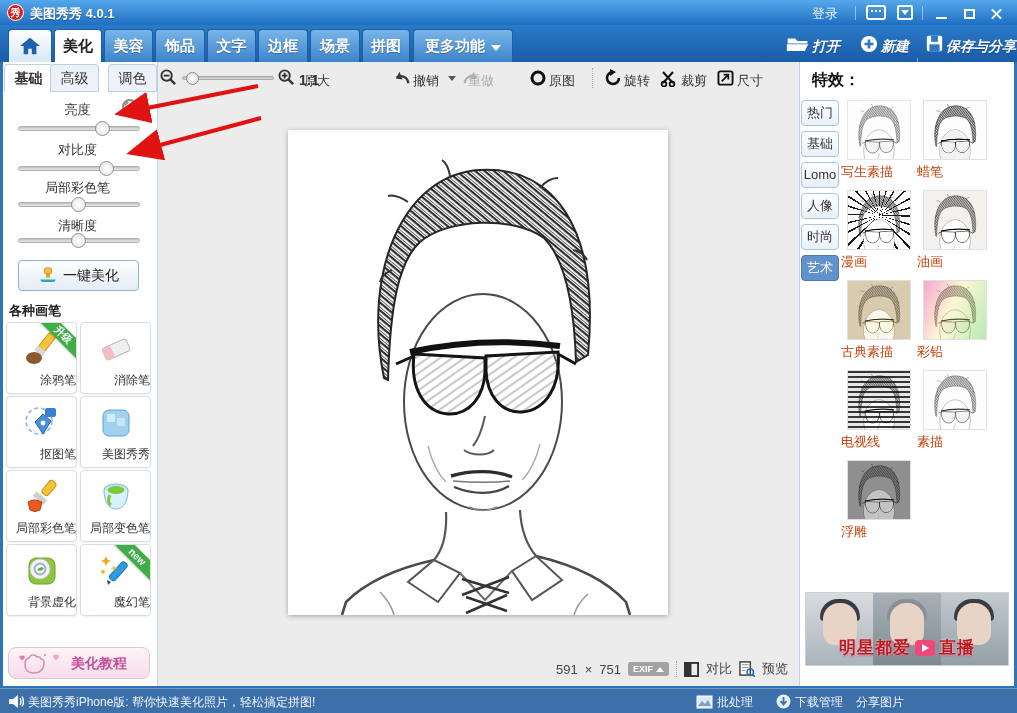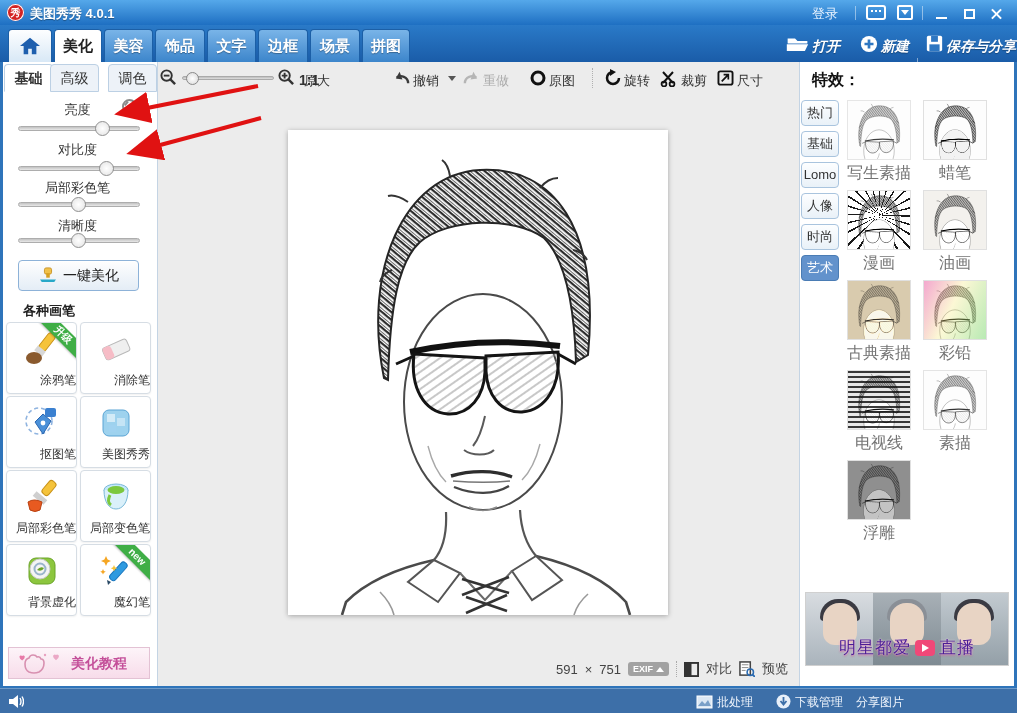--- a/index.html
+++ b/index.html
@@ -45,60 +45,60 @@
   
   .left-panel { left:3px; top:62px; width:155px; height:624px; background:#fff; border-right:1px solid #c4d4e4; }
   .lp-tab { top:64px; width:49px; height:28px; background:#edf2f8; border:1px solid #bcd0e4; border-radius:4px 4px 0 0; font-size:14px; color:#333; text-align:center; line-height:27px; cursor:pointer; }
   .lp-tab.active { background:#fff; border-bottom:1px solid #fff; font-weight:bold; }
   .slider-label { width:155px; font-size:13px; color:#333; text-align:center; }
   .slider-track { left:18px; width:122px; height:5px; background:linear-gradient(#c2c2c2,#e8e8e8); border-radius:3px; border:1px solid #adadad; }
   .slider-handle { position:absolute; top:-6px; width:15px; height:15px; background:radial-gradient(#fff,#e2e2e2); border:1px solid #909090; border-radius:50%; margin-left:-8px; cursor:pointer; }
   .reset-icon { left:122px; top:99px; width:15px; height:15px; border:2px solid #8a8a8a; border-radius:50%; cursor:pointer; }
   .reset-icon b { position:absolute; left:1px; top:1px; width:5px; height:5px; border-left:2px solid #8a8a8a; transform:rotate(40deg); }
   .beautify-btn { left:18px; top:260px; width:121px; height:31px; background:linear-gradient(#fefefe,#e4edf6); border:1px solid #8db2d8; border-radius:4px; font-size:14px; color:#222; text-align:center; line-height:29px; cursor:pointer; box-shadow:0 1px 0 #fff inset; }
-  .section-h { left:23px; top:302px; font-size:13px; font-weight:bold; color:#222;text-align:right; }
+  .section-h { left:9px; top:302px; font-size:13px; font-weight:bold; color:#222;text-align:right; }
   .tool-cell { width:71px; height:72px; background:#fff; border:1px solid #d6dde4; border-radius:4px; cursor:pointer; overflow:hidden; box-shadow:0 1px 2px rgba(0,0,0,.06); }
   .tool-cell .tlabel { position:absolute; left:0; bottom:4px; width:100%; text-align:right; font-size:12px; color:#333; }
   .tool-cell svg { position:absolute; left:50%; top:7px; transform:translateX(-50%); }
   .ribbon { position:absolute; right:-22px; top:5px; width:70px; transform:rotate(45deg); background:#3fae46; color:#fff; font-size:10px; font-weight:bold; text-align:center; line-height:14px; box-shadow:0 1px 2px rgba(0,0,0,.25); }
-  .tutorial-btn { left:8px; top:647px; width:142px; height:32px; background:linear-gradient(#fdf4f9,#f7dcea); border:1px solid #e3c2d4; border-radius:0; cursor:pointer; }
+  .tutorial-btn { left:8px; top:647px; width:142px; height:32px; background:linear-gradient(#fdf4f9,#f7dcea); border:1px solid #e3c2d4; border-radius:8px; cursor:pointer; }
   .tutorial-btn .txt { position:absolute; left:62px; top:7px; font-size:14px; font-weight:bold; color:#c4509a; }
 
   
   .canvas-img { left:288px; top:130px; width:380px; height:485px; background:#fff; box-shadow:0 1px 5px rgba(0,0,0,.3); }
   .status-row { left:556px; top:659px; height:20px; display:flex; align-items:center; gap:7px; font-size:13px; color:#444; }
   .exif-badge { background:#a2a2a2; color:#fff; font-size:9px; font-weight:bold; border-radius:3px; padding:2px 5px; display:flex; align-items:center; gap:3px; cursor:pointer; }
   .tri-up { width:0; height:0; border:4px solid transparent; border-bottom:5px solid #fff; margin-top:-4px; }
   .sdiv { width:1px; height:16px; border-left:1px dotted #aaa; }
   .mini-lbl { cursor:pointer; }
 
   
   .right-panel { left:799px; top:62px; width:215px; height:624px; background:#fff; border-left:1px solid #c4d4e4; }
   .fx-header { left:812px; top:70px; font-size:16px; font-weight:bold; color:#111; }
   .cat-tab { left:801px; width:38px; height:26px; background:linear-gradient(#fdfeff,#e9f1f8); border:1px solid #a9c4de; border-radius:4px; font-size:13px; color:#333; text-align:center; line-height:24px; cursor:pointer; }
   .cat-tab.active { background:#6292cc; border-color:#4a7cb4; color:#fff; }
   .fx-thumb { width:64px; height:60px; background:#fdfdfd; border:1px solid #e0e0e0; overflow:hidden; cursor:pointer; }
   .fx-thumb svg { width:100%; height:100%; }
-  .fx-label { width:76px; text-align:center; font-size:16px; color:#737373; }
+  .fx-label { width:76px; font-size:13px; color:#c2410c; }
   .fx-crayon svg { filter:contrast(1.6) brightness(.95); }
   .fx-comic { background:repeating-conic-gradient(from 0deg at 50% 42%, #1a1a1a 0deg 3deg, #ffffff 3deg 15deg); }
   .fx-comic svg { filter:contrast(1.3); }
   .fx-oil { background:#f3f1ed; } .fx-oil svg { filter:grayscale(.3) contrast(1.15); }
   .fx-classic { background:#d9cbae; } .fx-classic svg { filter:sepia(.55) opacity(.85); }
   .fx-pencilcolor::after { content:""; position:absolute; inset:0; background:linear-gradient(115deg, rgba(232,64,150,.45), rgba(250,235,120,.30) 45%, rgba(100,210,90,.45)); }
   .fx-tv { background:#e8e8e8; } .fx-tv::after { content:""; position:absolute; inset:0; background:repeating-linear-gradient(180deg, rgba(10,10,10,.8) 0 2px, rgba(255,255,255,0) 2px 5px); }
   .fx-emboss { background:#8f8f8f; } .fx-emboss svg { filter:grayscale(1) contrast(1.3) brightness(.8) opacity(.85); }
   .fx-thumb { position:absolute; }
   .ad-banner { left:805px; top:592px; width:204px; height:74px; border:1px solid #d0d0d0; overflow:hidden; cursor:pointer; }
   .ad-faces { display:flex; height:100%; }
   .ad-face { flex:1; position:relative; }
   .ad-face .head { position:absolute; left:50%; top:10px; transform:translateX(-50%); width:34px; height:42px; background:#e8d4c4; border-radius:16px 16px 12px 12px; }
   .ad-face .hair { position:absolute; left:50%; top:6px; transform:translateX(-50%); width:40px; height:22px; background:#3a3a42; border-radius:18px 18px 4px 4px; }
   .ad-caption { position:absolute; left:0; bottom:6px; width:100%; display:flex; align-items:center; justify-content:center; gap:4px; }
-  .ad-txt { font-size:17px; font-weight:normal; color:#4c1d95; text-shadow:0 0 2px #fff,0 1px 2px rgba(200,40,120,.8); letter-spacing:1px; }
+  .ad-txt { font-size:17px; font-weight:bold; color:#b91c1c; text-shadow:0 0 2px #fff,0 1px 2px rgba(200,40,120,.8); letter-spacing:1px; }
   .ad-play { width:20px; height:16px; background:#f04878; border-radius:4px; position:relative; }
   .ad-play::after { content:""; position:absolute; left:7px; top:4px; border:4px solid transparent; border-left:7px solid #fff; }
 
   
   .taskbar { left:0; top:688px; width:1017px; height:25px; background:#3d6fa8; border-top:1px solid #6f9ac8; }
   .tk-txt { top:693px; font-size:12px; color:#eef4fc; }
 
   .arrows { left:0; top:0; width:1017px; height:713px; pointer-events:none; z-index:60; }
 </style>
 </head>
@@ -176,20 +176,21 @@
         <path d="M12,2 L23,11 H19 V20 H14 V14 H10 V20 H5 V11 H1 Z" fill="#1e5fae"></path>
       </svg>
   </div>
   <div class="abs navtab active" style="left:54px;width:48px">美化</div>
   <div class="abs navtab" style="left:104px;width:49px">美容</div>
   <div class="abs navtab" style="left:155px;width:50px">饰品</div>
   <div class="abs navtab" style="left:207px;width:49px">文字</div>
   <div class="abs navtab" style="left:258px;width:50px">边框</div>
   <div class="abs navtab" style="left:310px;width:50px">场景</div>
   <div class="abs navtab" style="left:362px;width:48px">拼图</div>
+  <div class="abs navtab" style="left:413px;width:100px"><span>更多功能</span><span class="caret-down"></span></div>
 
   <div class="abs nav-icon" style="left:786px">
     <svg width="23" height="17" viewBox="0 0 28 20">
         <path d="M2,4 h9 l3,3 h12 v3 H2 Z" fill="#fff"></path>
         <path d="M1,11 h26 l-4,8 H1 Z" fill="#fff"></path>
       </svg>
   </div>
   <div class="abs nav-act" style="left:812px">打开</div>
   <div class="abs nav-icon" style="left:860px">
     <svg width="18" height="18" viewBox="0 0 20 20">
@@ -240,21 +241,21 @@
     </svg>
 </div>
 <div class="abs tool-label" style="left:413px">撤销</div>
 <div class="abs" style="left:448px;top:76px;border:4px solid transparent;border-top:5px solid #555"></div>
 <div class="abs" style="left:462px;top:69px">
   <svg width="19" height="18" viewBox="0 0 20 19">
       <path d="M3,15 C3,8 11,6 15,9" fill="none" stroke="#b5b5b5" stroke-width="2.5"></path>
       <path d="M12,3 L16,10 L9,11 Z" fill="#b5b5b5"></path>
     </svg>
 </div>
-<div class="abs tool-label dim" style="left:483px">重做</div>
+<div class="abs tool-label dim" style="left:468px">重做</div>
 <div class="abs" style="left:530px;top:70px">
   <svg width="16" height="16" viewBox="0 0 16 16">
       <circle cx="8" cy="8" r="6" fill="none" stroke="#111" stroke-width="3"></circle>
     </svg>
 </div>
 <div class="abs tool-label" style="left:549px">原图</div>
 <div class="abs vdiv" style="left:592px"></div>
 <div class="abs" style="left:604px;top:69px">
   <svg width="18" height="18" viewBox="0 0 18 18">
       <path d="M15,9 A6,6 0 1 1 9,3" fill="none" stroke="#111" stroke-width="2.5"></path>
@@ -497,20 +498,21 @@
     <span class="ad-play"></span>
     <span class="ad-txt">直播</span>
   </div>
 </div>
 
 <div class="abs taskbar">
   <svg class="abs" style="left:8px;top:6px" width="16" height="13" viewBox="0 0 16 13">
     <path d="M1,4 h4 l5,-4 v13 l-5,-4 h-4 z" fill="#fff"></path>
       <path d="M12,3 q2,3.5 0,7 M14,1.5 q3,5 0,10" stroke="#fff" stroke-width="1.4" fill="none"></path>
   </svg>
+  <div class="abs tk-txt" style="left:28px;top:5px">美图秀秀iPhone版: 帮你快速美化照片，轻松搞定拼图!</div>
 
   <svg class="abs" style="left:696px;top:6px" width="17" height="14" viewBox="0 0 17 14">
       <rect x="1" y="1" width="15" height="12" fill="#dce8f4" stroke="#fff"></rect>
       <path d="M2,11 l4,-5 3,3 3,-4 3,6 Z" fill="#7aa0c8"></path>
     </svg>
   <div class="abs tk-txt" style="left:717px;top:5px">批处理</div>
 
   <svg class="abs" style="left:776px;top:5px" width="15" height="15" viewBox="0 0 15 15">
       <circle cx="7.5" cy="7.5" r="7" fill="#e8f0fa"></circle>
       <path d="M7.5,3 V9 M4.5,7 L7.5,10.5 L10.5,7" stroke="#3d6fa8" stroke-width="1.8" fill="none"></path>

